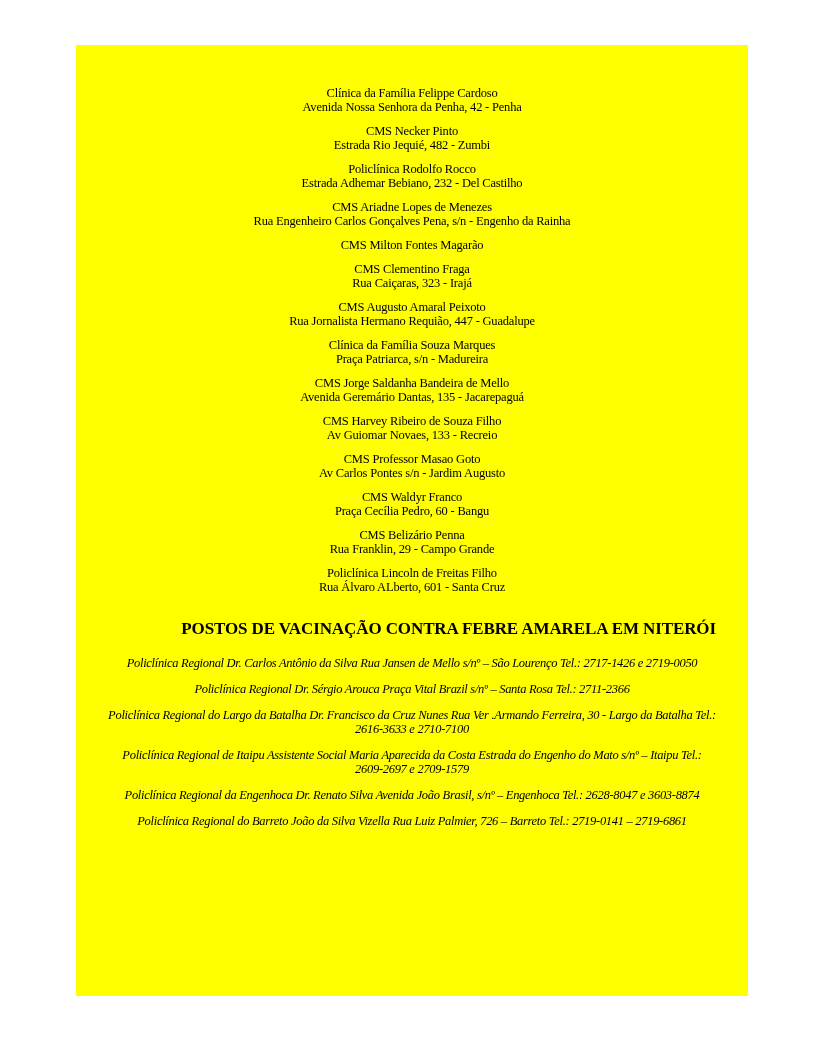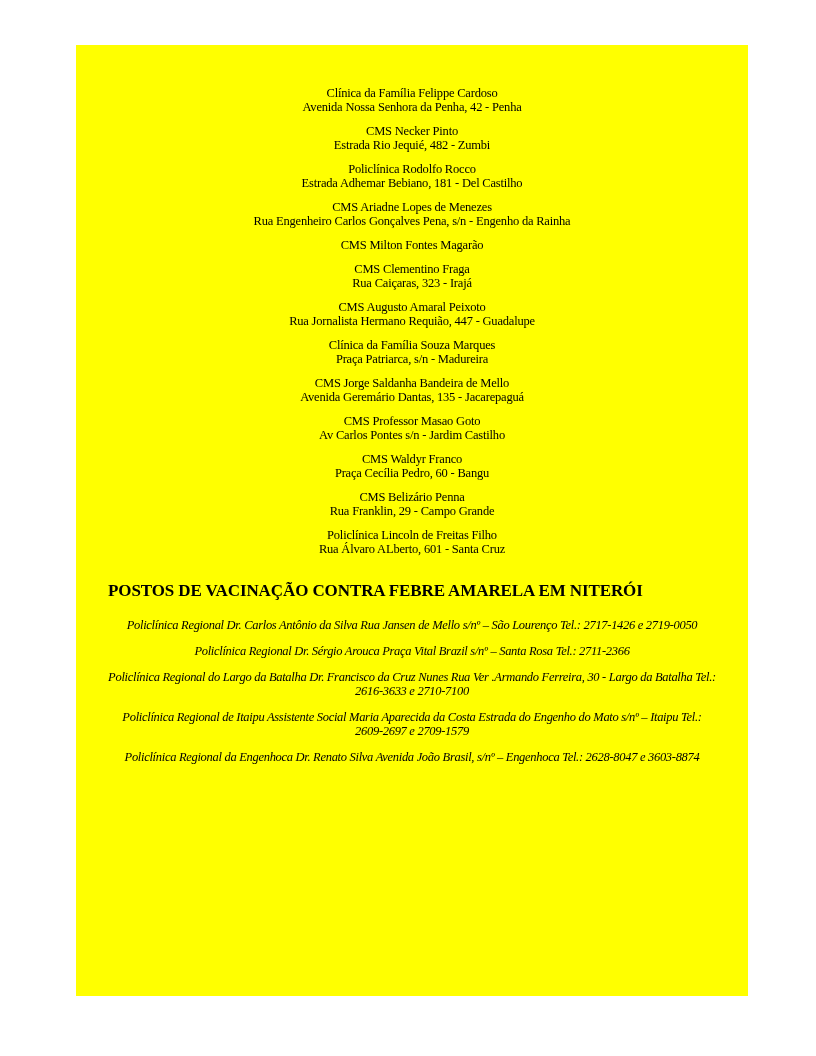--- a/index.html
+++ b/index.html
@@ -38,21 +38,21 @@
     text-align: center;
     font-size: 12.5px;
     line-height: 14px;
     letter-spacing: -0.2px;
   }
   .post-name, .post-address {
     display: inline;
   }
   .niteroi-heading {
     margin: 25px 0 17px 0;
-    text-align: left;
+    text-align: right;
     font-size: 17px;
     line-height: 20px;
     font-weight: 700;
     letter-spacing: -0.1px;
   }
   .niteroi-post {
     margin: 0 0 12px 0;
     text-align: center;
     font-size: 12.5px;
     line-height: 14px;
@@ -70,21 +70,21 @@
       <p class="post">
         <span class="post-name">Clínica da Família Felippe Cardoso</span><br>
         <span class="post-address">Avenida Nossa Senhora da Penha, 42 - Penha</span>
       </p>
       <p class="post">
         <span class="post-name">CMS Necker Pinto</span><br>
         <span class="post-address">Estrada Rio Jequié, 482 - Zumbi</span>
       </p>
       <p class="post">
         <span class="post-name">Policlínica Rodolfo Rocco</span><br>
-        <span class="post-address">Estrada Adhemar Bebiano, 181 - Del Castilho</span>
+        <span class="post-address">Estrada Adhemar Bebiano, 232 - Del Castilho</span>
       </p>
       <p class="post">
         <span class="post-name">CMS Ariadne Lopes de Menezes</span><br>
         <span class="post-address">Rua Engenheiro Carlos Gonçalves Pena, s/n - Engenho da Rainha</span>
       </p>
       <p class="post">
         <span class="post-name">CMS Milton Fontes Magarão</span><br>
       </p>
       <p class="post">
         <span class="post-name">CMS Clementino Fraga</span><br>
@@ -96,22 +96,26 @@
       </p>
       <p class="post">
         <span class="post-name">Clínica da Família Souza Marques</span><br>
         <span class="post-address">Praça Patriarca, s/n - Madureira</span>
       </p>
       <p class="post">
         <span class="post-name">CMS Jorge Saldanha Bandeira de Mello</span><br>
         <span class="post-address">Avenida Geremário Dantas, 135 - Jacarepaguá</span>
       </p>
       <p class="post">
+        <span class="post-name">CMS Harvey Ribeiro de Souza Filho</span><br>
+        <span class="post-address">Av Guiomar Novaes, 133 - Recreio</span>
+      </p>
+      <p class="post">
         <span class="post-name">CMS Professor Masao Goto</span><br>
-        <span class="post-address">Av Carlos Pontes s/n - Jardim Castilho</span>
+        <span class="post-address">Av Carlos Pontes s/n - Jardim Augusto</span>
       </p>
       <p class="post">
         <span class="post-name">CMS Waldyr Franco</span><br>
         <span class="post-address">Praça Cecília Pedro, 60 - Bangu</span>
       </p>
       <p class="post">
         <span class="post-name">CMS Belizário Penna</span><br>
         <span class="post-address">Rua Franklin, 29 - Campo Grande</span>
       </p>
       <p class="post">
@@ -121,16 +125,17 @@
     </section>
 
     <h1 class="niteroi-heading">POSTOS DE VACINAÇÃO CONTRA FEBRE AMARELA EM NITERÓI</h1>
 
     <section class="niteroi-list">
       <p class="niteroi-post">Policlínica Regional Dr. Carlos Antônio da Silva Rua Jansen de Mello s/nº – São Lourenço Tel.: 2717-1426 e 2719-0050</p>
       <p class="niteroi-post">Policlínica Regional Dr. Sérgio Arouca Praça Vital Brazil s/nº – Santa Rosa Tel.: 2711-2366</p>
       <p class="niteroi-post">Policlínica Regional do Largo da Batalha Dr. Francisco da Cruz Nunes Rua Ver .Armando Ferreira, 30 - Largo da Batalha Tel.: 2616-3633 e 2710-7100</p>
       <p class="niteroi-post">Policlínica Regional de Itaipu Assistente Social Maria Aparecida da Costa Estrada do Engenho do Mato s/nº – Itaipu Tel.: 2609-2697 e 2709-1579</p>
       <p class="niteroi-post">Policlínica Regional da Engenhoca Dr. Renato Silva Avenida João Brasil, s/nº – Engenhoca Tel.: 2628-8047 e 3603-8874</p>
+      <p class="niteroi-post">Policlínica Regional do Barreto João da Silva Vizella Rua Luiz Palmier, 726 – Barreto Tel.: 2719-0141 – 2719-6861</p>
     </section>
 
   </div>
 </div>
 
 </body></html>

